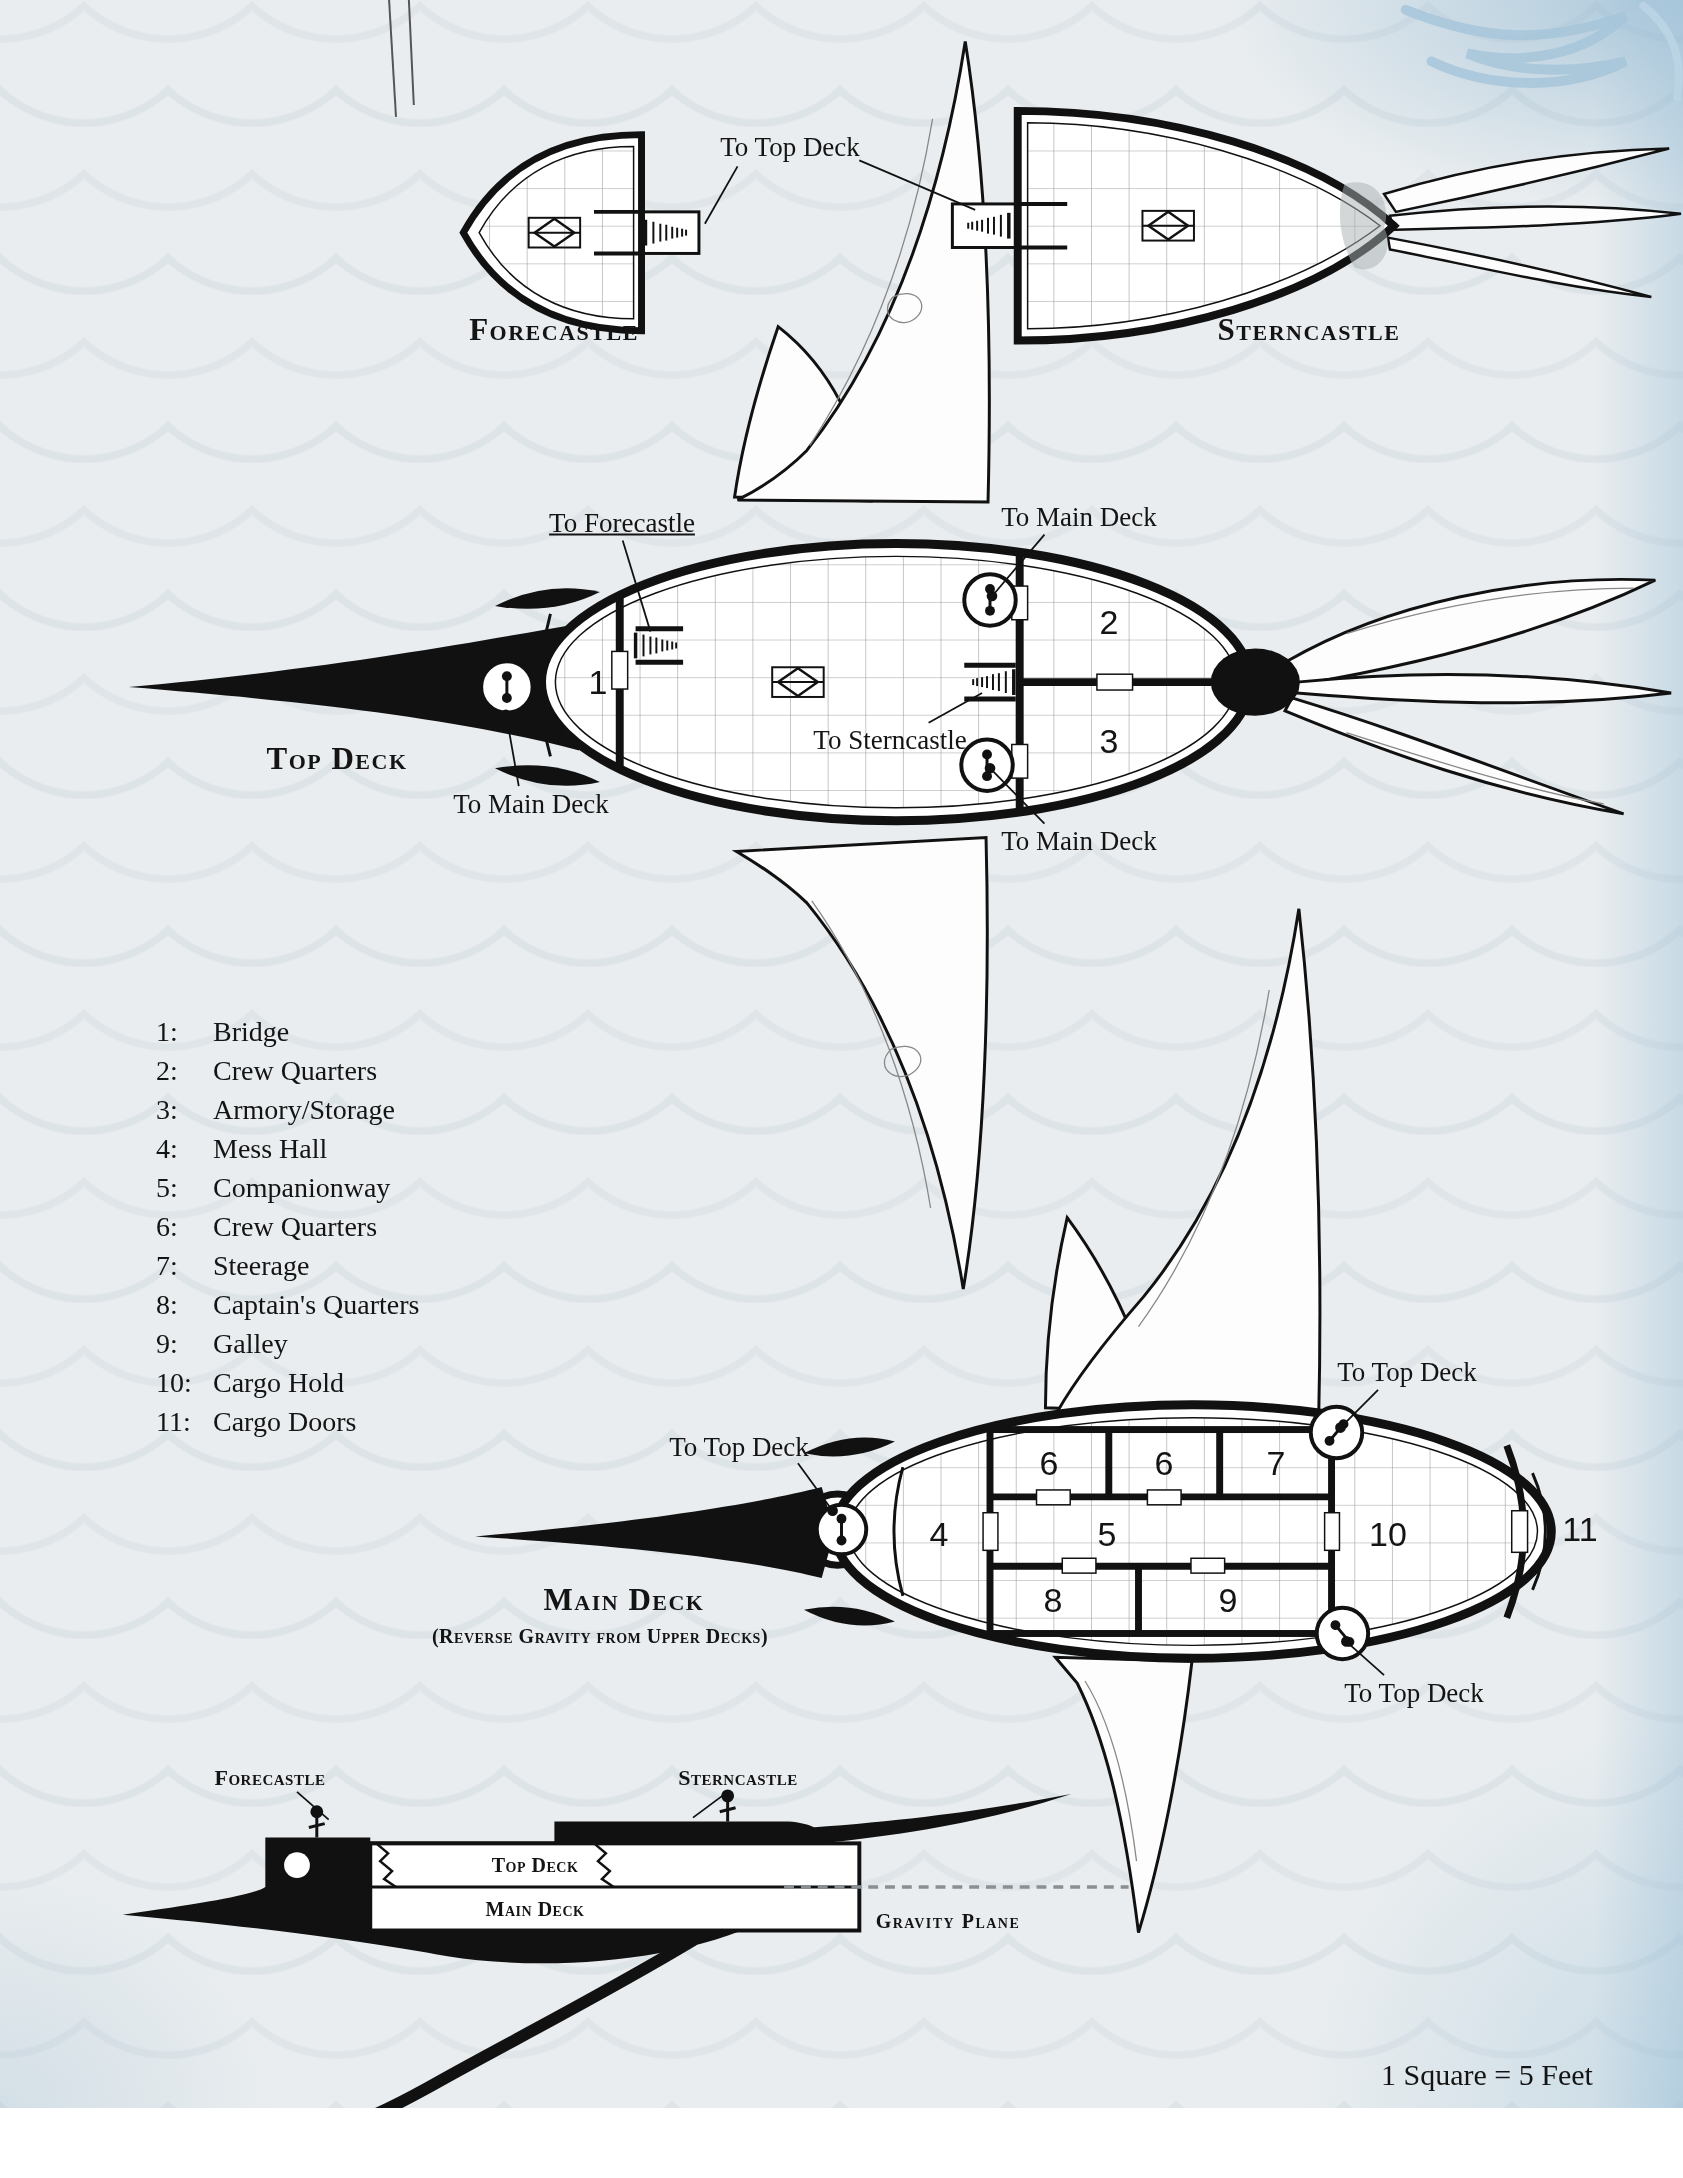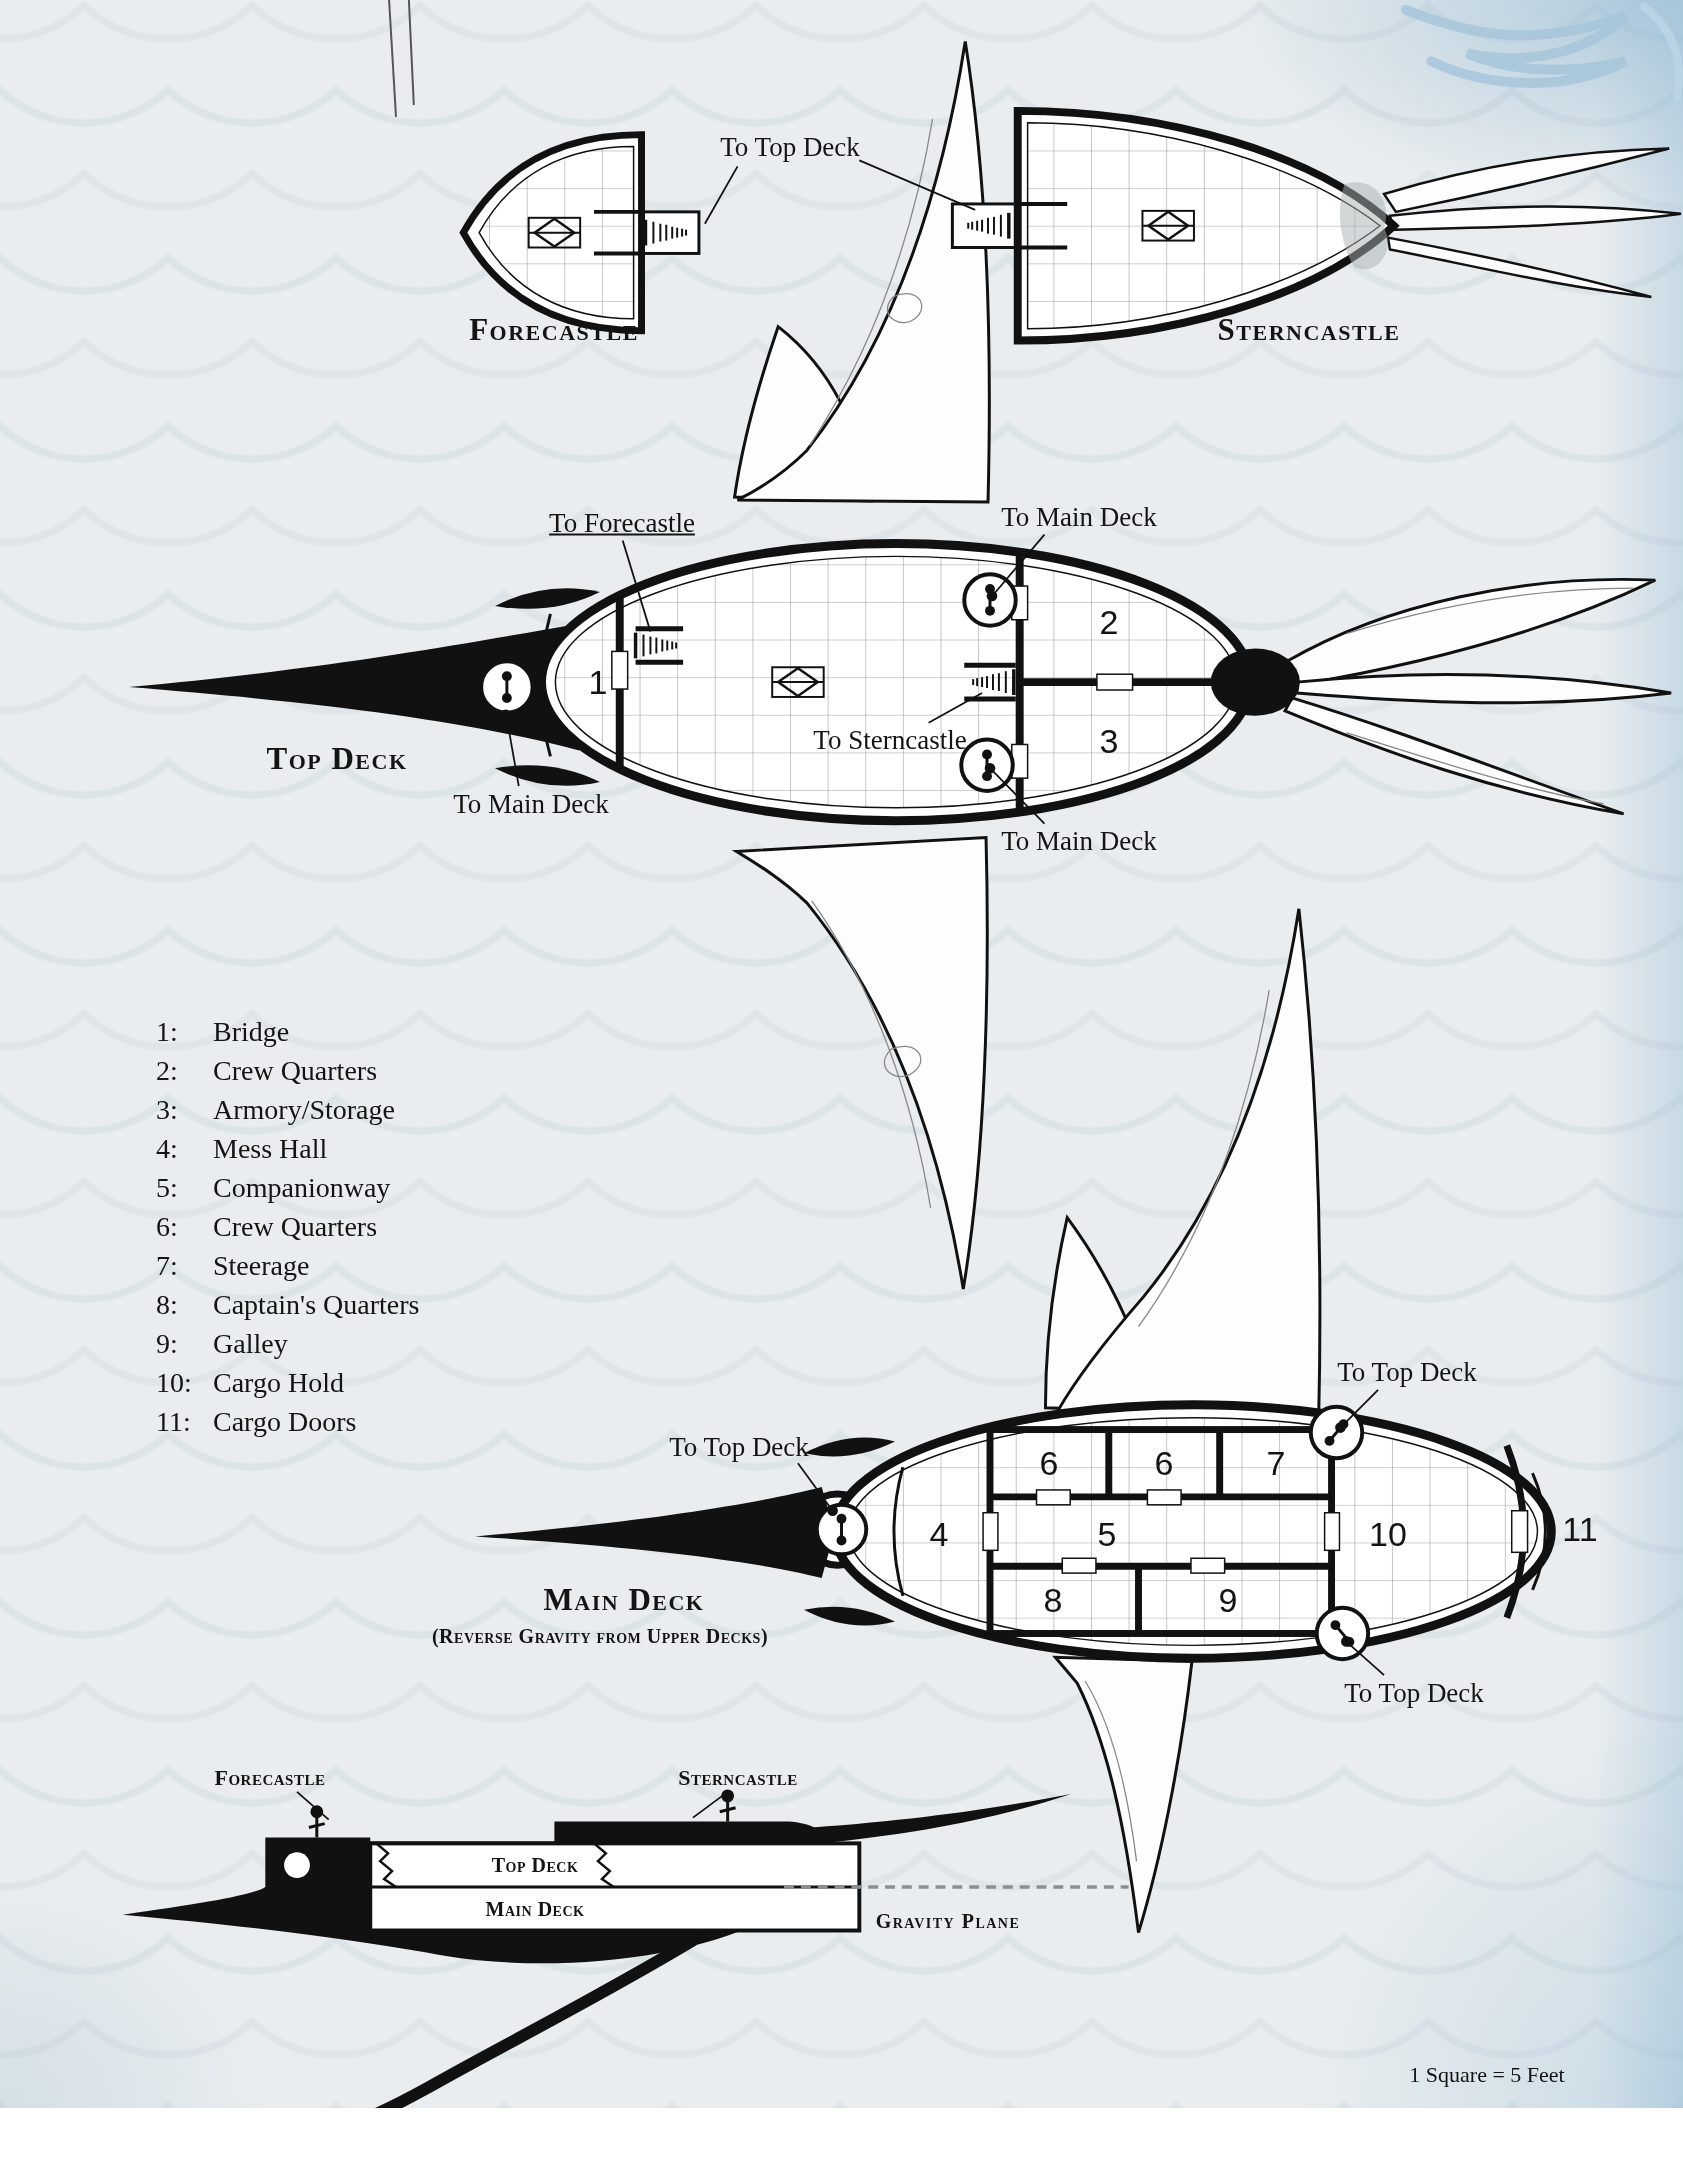--- a/index.html
+++ b/index.html
@@ -24,21 +24,21 @@
   .blob-bl{left:0; bottom:0; width:297px; height:257px;
     background:radial-gradient(ellipse at 0% 100%, rgba(160,190,210,.3), rgba(160,190,210,0) 65%);}
   svg{position:absolute; left:0; top:0;}
   .lbl{position:absolute; transform:translate(-50%,-50%); white-space:nowrap; color:#141414;}
   .ann{font-size:27px;}
   .deck{font-weight:700; font-size:31px; font-variant:small-caps; letter-spacing:1.5px;}
   .deck-note{font-weight:700; font-size:20px; font-variant:small-caps; letter-spacing:0.5px;}
   .deck-sm{font-weight:700; font-size:20px; font-variant:small-caps; letter-spacing:0.5px;}
   .num{font-family:"Liberation Sans", sans-serif; font-size:34px;}
   .title{transform:none; font-weight:700; font-size:53px; font-variant:small-caps; letter-spacing:3px; color:#1b1b1b;}
-  .note{font-size:22px;}
+  .note{font-size:30px;}
   .legend{position:absolute; width:416px;}
   .legend-row{display:flex; font-size:28px; line-height:39px;}
   .legend-num{width:57px; flex:none;}
 </style>
 </head>
 <body>
 
 <div id="canvas">
 
   <div class="decor blob-tr"></div>

